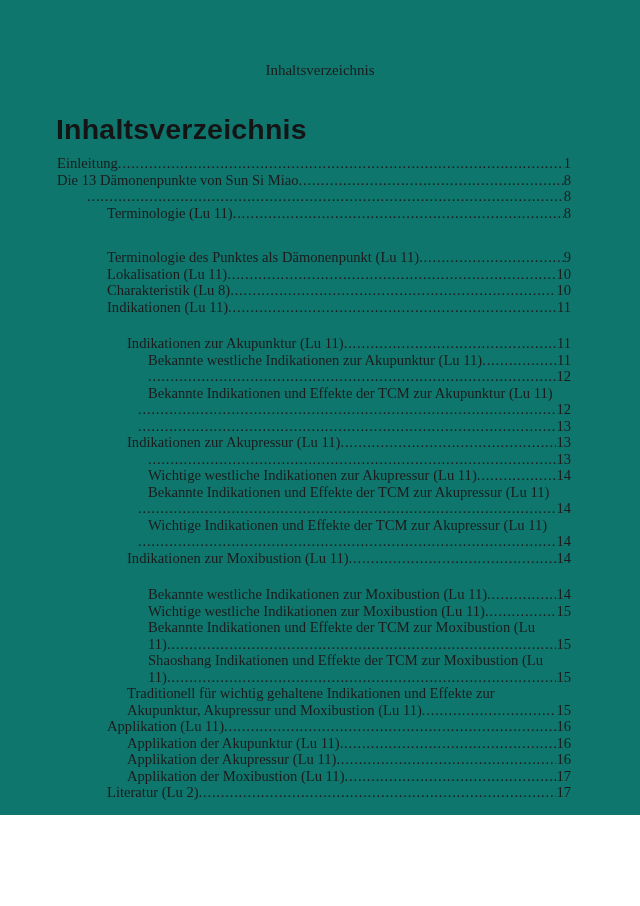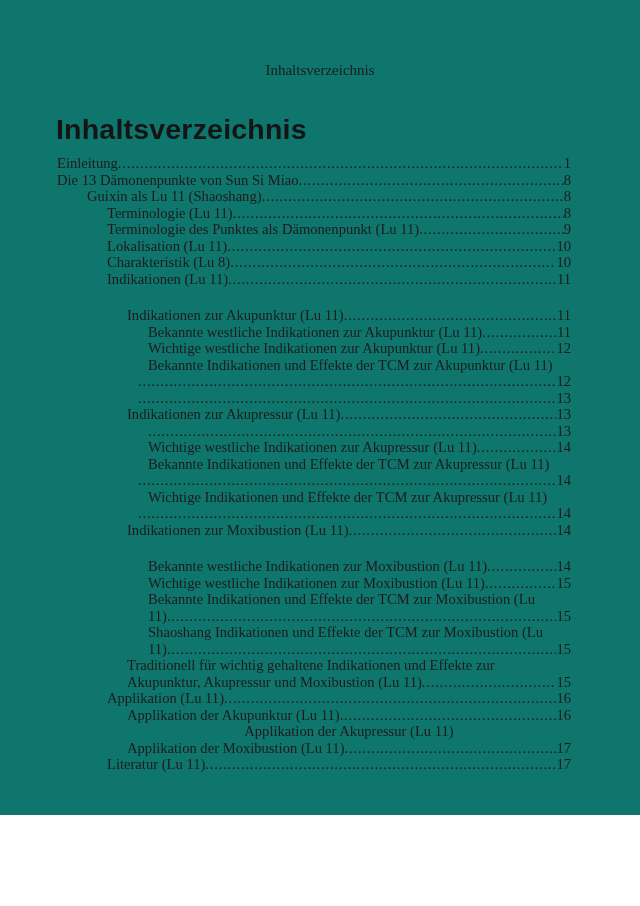--- a/index.html
+++ b/index.html
@@ -38,21 +38,21 @@
     letter-spacing: 0.2px;
   }
   .toc {
     position: absolute;
     top: 155px;
     left: 57px;
     width: 514px;
   }
   .toc-row {
     display: flex;
-    align-items: center;
+    align-items: flex-end;
     height: 16.5px;
     line-height: 16.5px;
     font-size: 14.6px;
     white-space: nowrap;
     overflow: hidden;
   }
   .entry-text {
     flex: 0 0 auto;
   }
   .leader {
@@ -88,30 +88,29 @@
         <span class="entry-text">Einleitung</span>
         <span class="leader">................................................................................................................................................................................................................................................................................................................................................................................................................</span>
         <span class="pg">1</span>
       </div>
       <div class="toc-row" style="padding-left: 0px;">
         <span class="entry-text">Die 13 Dämonenpunkte von Sun Si Miao</span>
         <span class="leader">................................................................................................................................................................................................................................................................................................................................................................................................................</span>
         <span class="pg">8</span>
       </div>
       <div class="toc-row" style="padding-left: 30px;">
-        <span class="entry-text">Guixin als Lu 11 (Shaoshang)</span>
         <span class="leader">................................................................................................................................................................................................................................................................................................................................................................................................................</span>
         <span class="pg">8</span>
       </div>
       <div class="toc-row" style="padding-left: 50px;">
         <span class="entry-text">Terminologie (Lu 11)</span>
         <span class="leader">................................................................................................................................................................................................................................................................................................................................................................................................................</span>
         <span class="pg">8</span>
       </div>
-      <div class="toc-row" style="padding-left: 50px;">
+      <div class="toc-row" style="padding-left: 50px; margin-top: 28px;">
         <span class="entry-text">Terminologie des Punktes als Dämonenpunkt (Lu 11)</span>
         <span class="leader">................................................................................................................................................................................................................................................................................................................................................................................................................</span>
         <span class="pg">9</span>
       </div>
       <div class="toc-row" style="padding-left: 50px;">
         <span class="entry-text">Lokalisation (Lu 11)</span>
         <span class="leader">................................................................................................................................................................................................................................................................................................................................................................................................................</span>
         <span class="pg">10</span>
       </div>
       <div class="toc-row" style="padding-left: 50px;">
@@ -128,21 +127,20 @@
         <span class="entry-text">Indikationen zur Akupunktur (Lu 11)</span>
         <span class="leader">................................................................................................................................................................................................................................................................................................................................................................................................................</span>
         <span class="pg">11</span>
       </div>
       <div class="toc-row" style="padding-left: 91px;">
         <span class="entry-text">Bekannte westliche Indikationen zur Akupunktur (Lu 11)</span>
         <span class="leader">................................................................................................................................................................................................................................................................................................................................................................................................................</span>
         <span class="pg">11</span>
       </div>
       <div class="toc-row" style="padding-left: 91px;">
-        <span class="entry-text">Wichtige westliche Indikationen zur Akupunktur (Lu 11)</span>
         <span class="leader">................................................................................................................................................................................................................................................................................................................................................................................................................</span>
         <span class="pg">12</span>
       </div>
       <div class="toc-row" style="padding-left: 91px;">
         <span class="entry-text">Bekannte Indikationen und Effekte der TCM zur Akupunktur (Lu 11)</span>
       </div>
       <div class="toc-row" style="padding-left: 81px;">
         <span class="entry-text"></span>
         <span class="leader">................................................................................................................................................................................................................................................................................................................................................................................................................</span>
         <span class="pg">12</span>
@@ -224,31 +222,31 @@
       <div class="toc-row" style="padding-left: 50px;">
         <span class="entry-text">Applikation (Lu 11)</span>
         <span class="leader">................................................................................................................................................................................................................................................................................................................................................................................................................</span>
         <span class="pg">16</span>
       </div>
       <div class="toc-row" style="padding-left: 70px;">
         <span class="entry-text">Applikation der Akupunktur (Lu 11)</span>
         <span class="leader">................................................................................................................................................................................................................................................................................................................................................................................................................</span>
         <span class="pg">16</span>
       </div>
-      <div class="toc-row" style="padding-left: 70px; flex-direction: column;">
+      <div class="toc-row" style="padding-left: 70px;">
         <span class="entry-text">Applikation der Akupressur (Lu 11)</span>
         <span class="leader">................................................................................................................................................................................................................................................................................................................................................................................................................</span>
         <span class="pg">16</span>
       </div>
       <div class="toc-row" style="padding-left: 70px;">
         <span class="entry-text">Applikation der Moxibustion (Lu 11)</span>
         <span class="leader">................................................................................................................................................................................................................................................................................................................................................................................................................</span>
         <span class="pg">17</span>
       </div>
       <div class="toc-row" style="padding-left: 50px;">
-        <span class="entry-text">Literatur (Lu 11)</span>
+        <span class="entry-text">Literatur (Lu 2)</span>
         <span class="leader">................................................................................................................................................................................................................................................................................................................................................................................................................</span>
         <span class="pg">17</span>
       </div>
     </div>
 
   <div class="page-footer">V</div>
 </div>
 
 </body></html>

